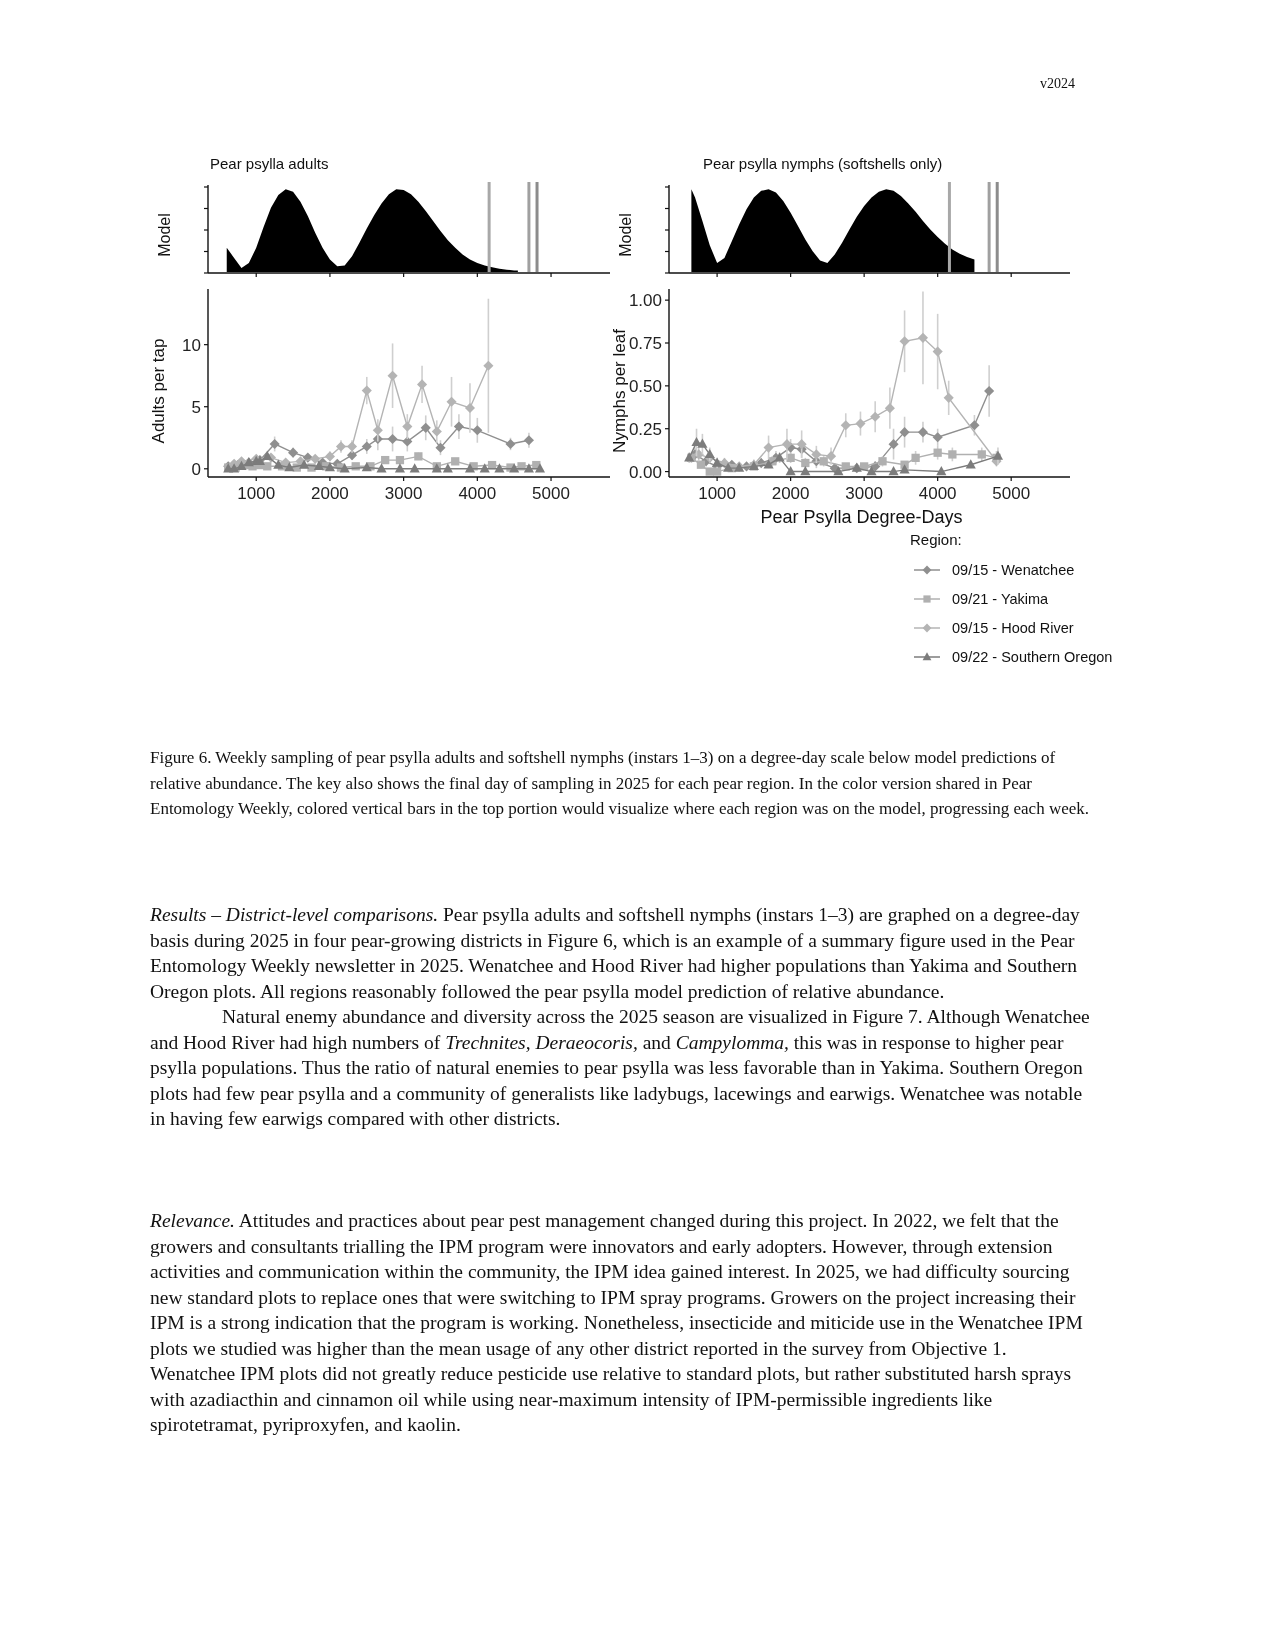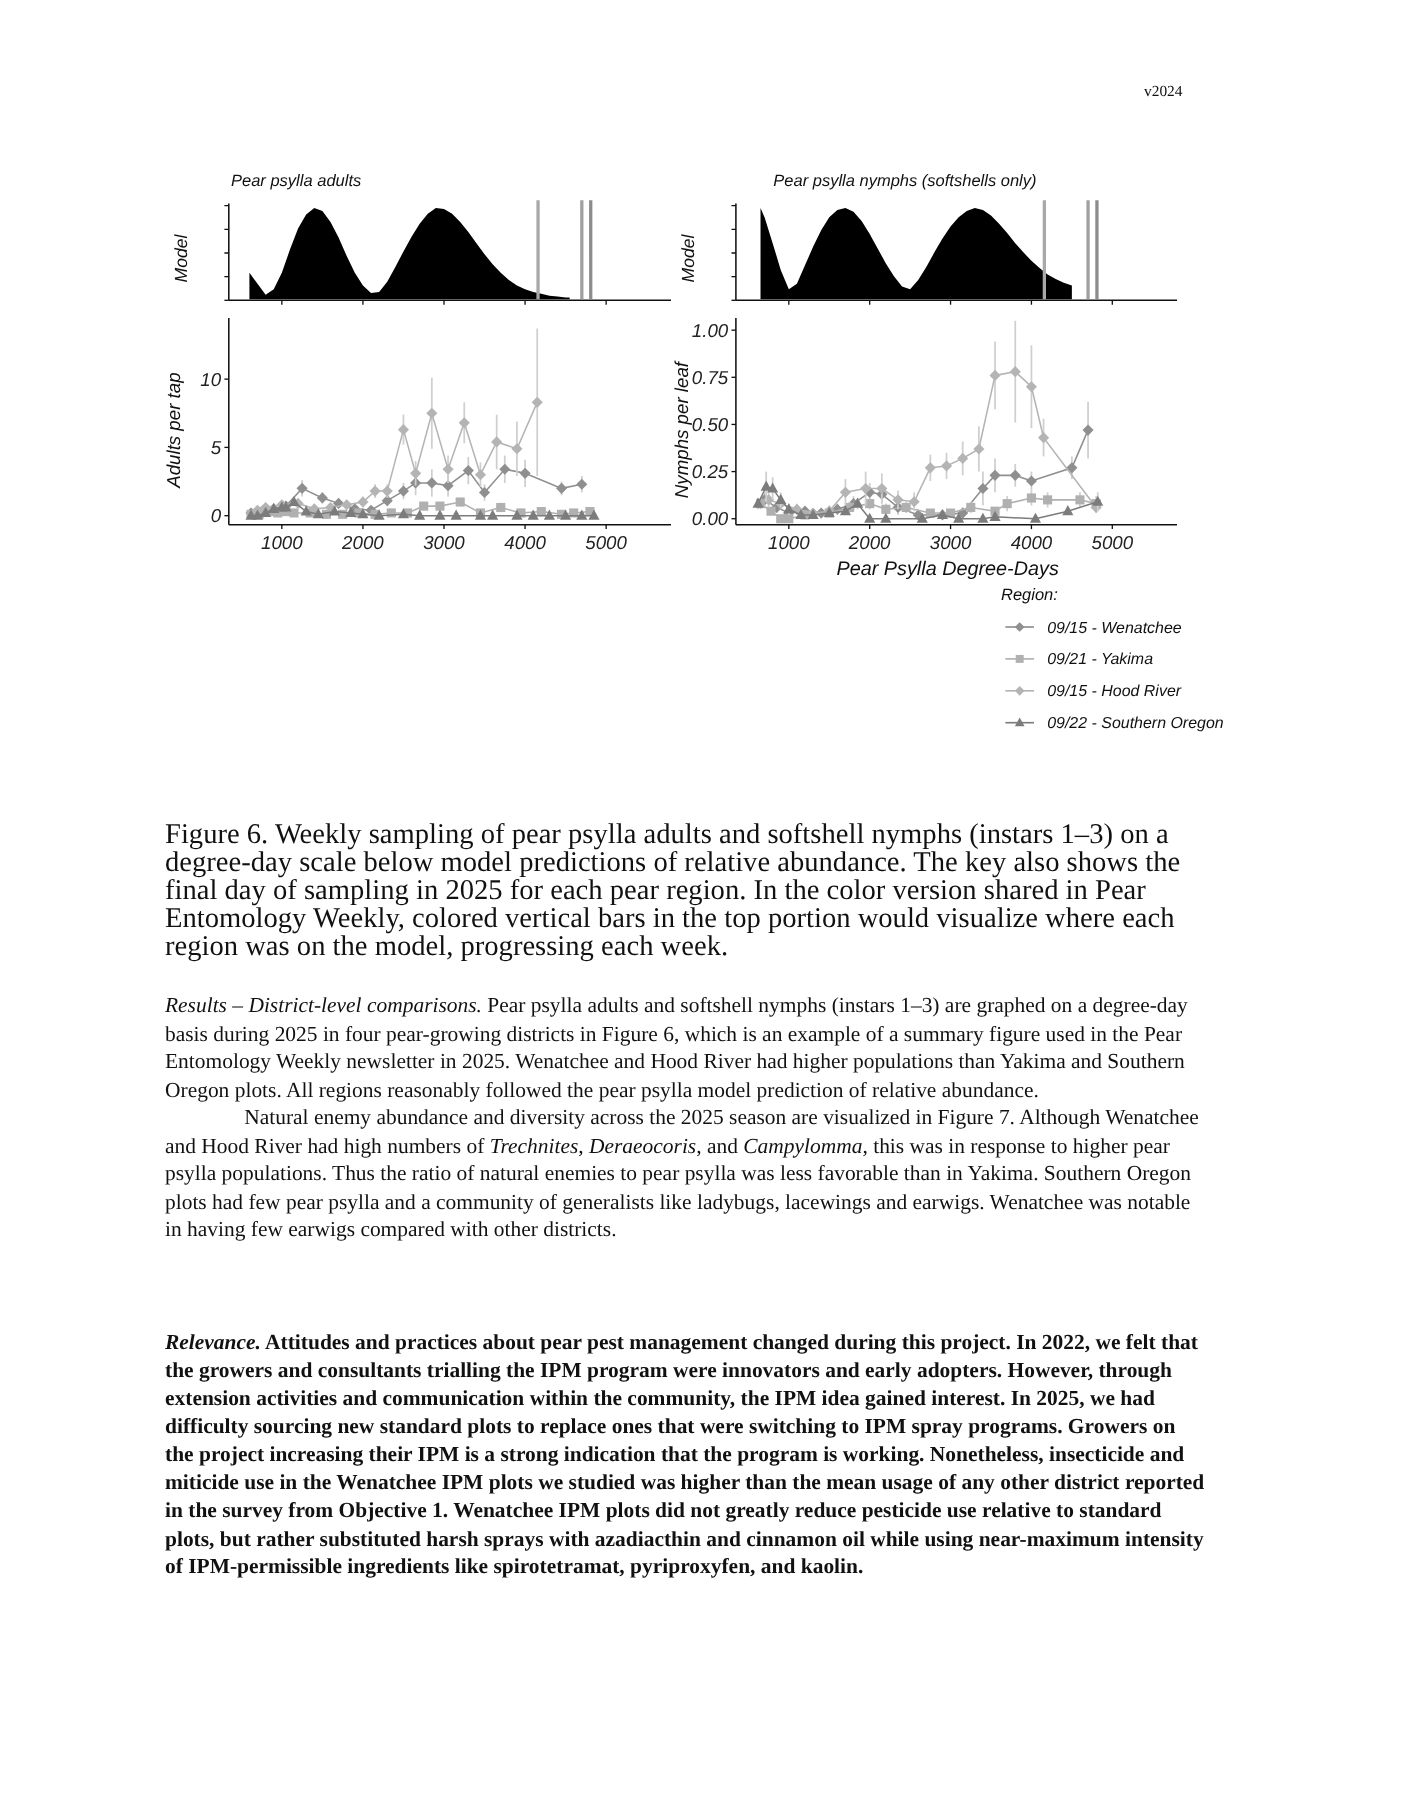--- a/index.html
+++ b/index.html
@@ -1,23 +1,23 @@
 <!DOCTYPE html>
 <html><head>
 <meta charset="utf-8">
 <style>
   html, body { margin:0; padding:0; background:#fff; }
   body { width:1275px; height:1650px; position:relative; overflow:hidden; font-family:"Liberation Serif", serif; color:#111; }
   .version { position:absolute; top:76px; left:1040px; font-size:14px;text-align:right; }
-  .fig { position:absolute; left:150px; top:155px; width:990px; height:560px; font-family:"Liberation Sans", sans-serif;font-style:italic; }
+  .fig { position:absolute; left:150px; top:155px; width:990px; height:560px; font-family:"Liberation Sans", sans-serif; }
   .fig svg { position:absolute; left:0; top:0; }
-  .caption { position:absolute; left:150px; top:745px; width:945px; font-size:26px; line-height:25.5px; }
+  .caption { position:absolute; left:150px; top:745px; width:945px; font-size:17px; line-height:25.5px; }
   .para { position:absolute; left:150px; width:945px; font-size:19.5px; line-height:25.5px; }
   .p1 { top:902px; }
-  .p2 { top:1208px;font-weight:bold; }
+  .p2 { top:1208px; }
   .indent { display:inline-block; width:72px; }
   i { font-style:italic; }
 </style>
 </head>
 <body>
 
 <div class="version">v2024</div>
 
 <div class="fig">
   <svg id="figsvg" width="990" height="560">

